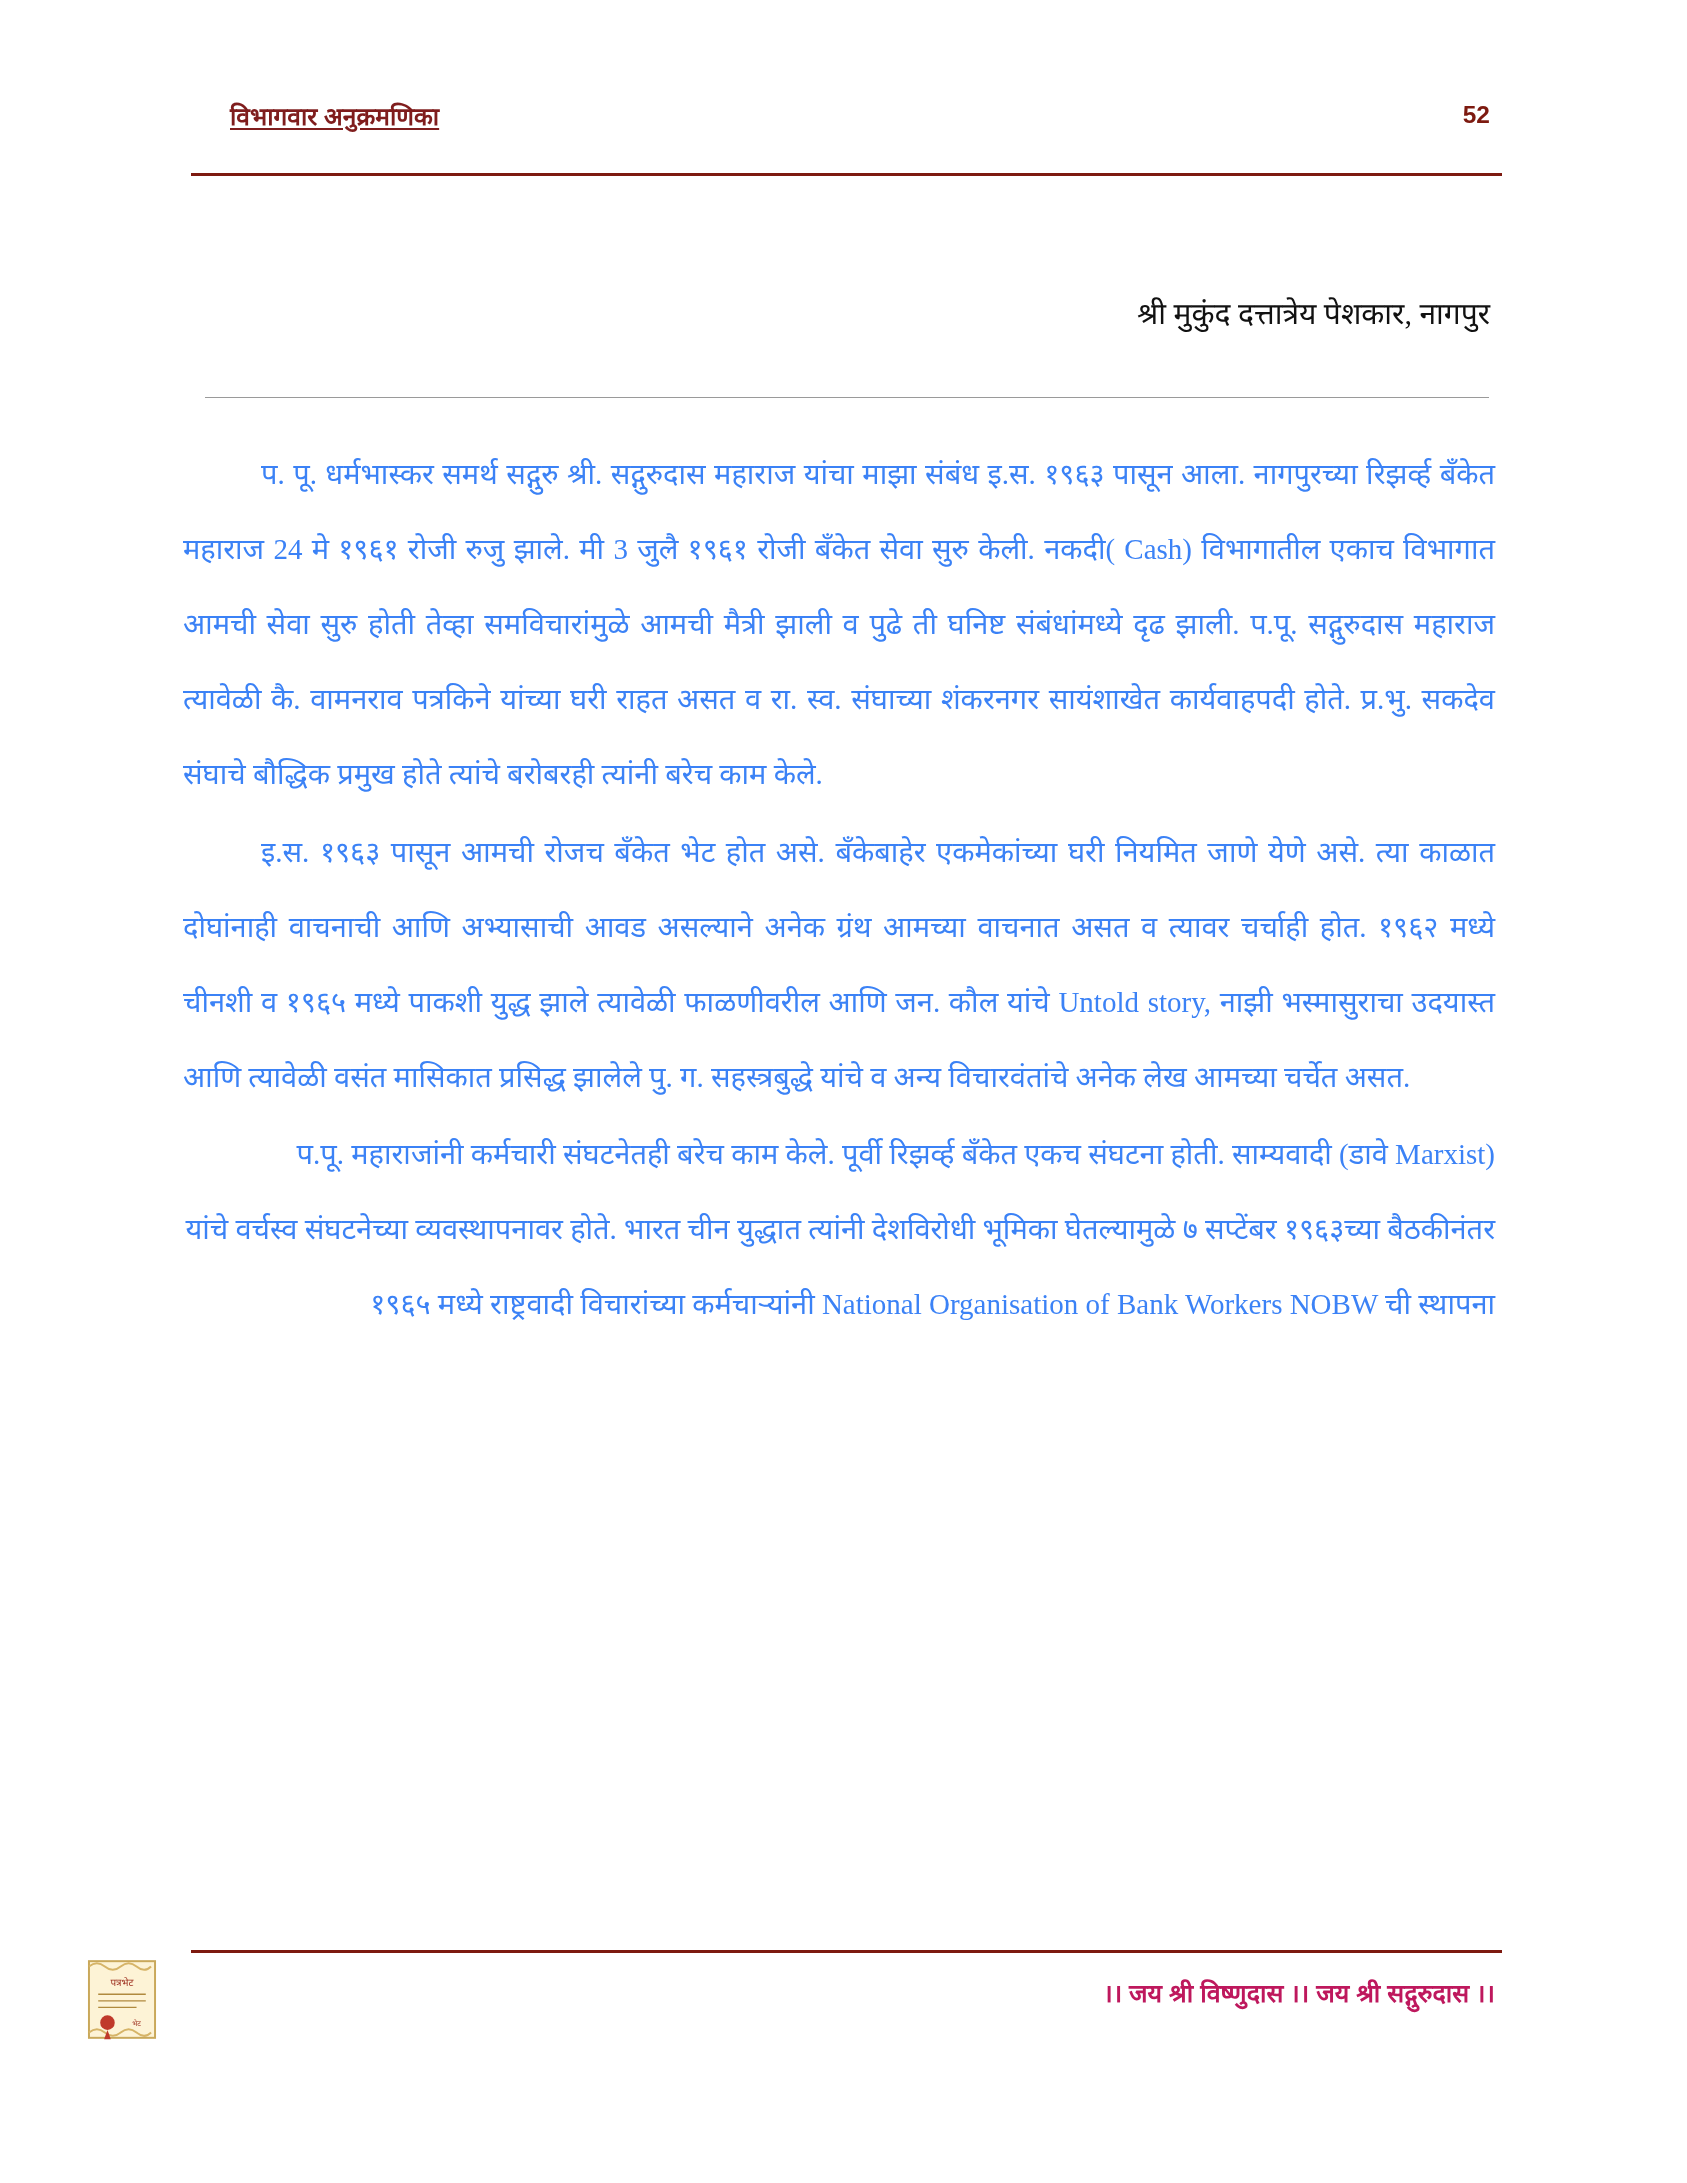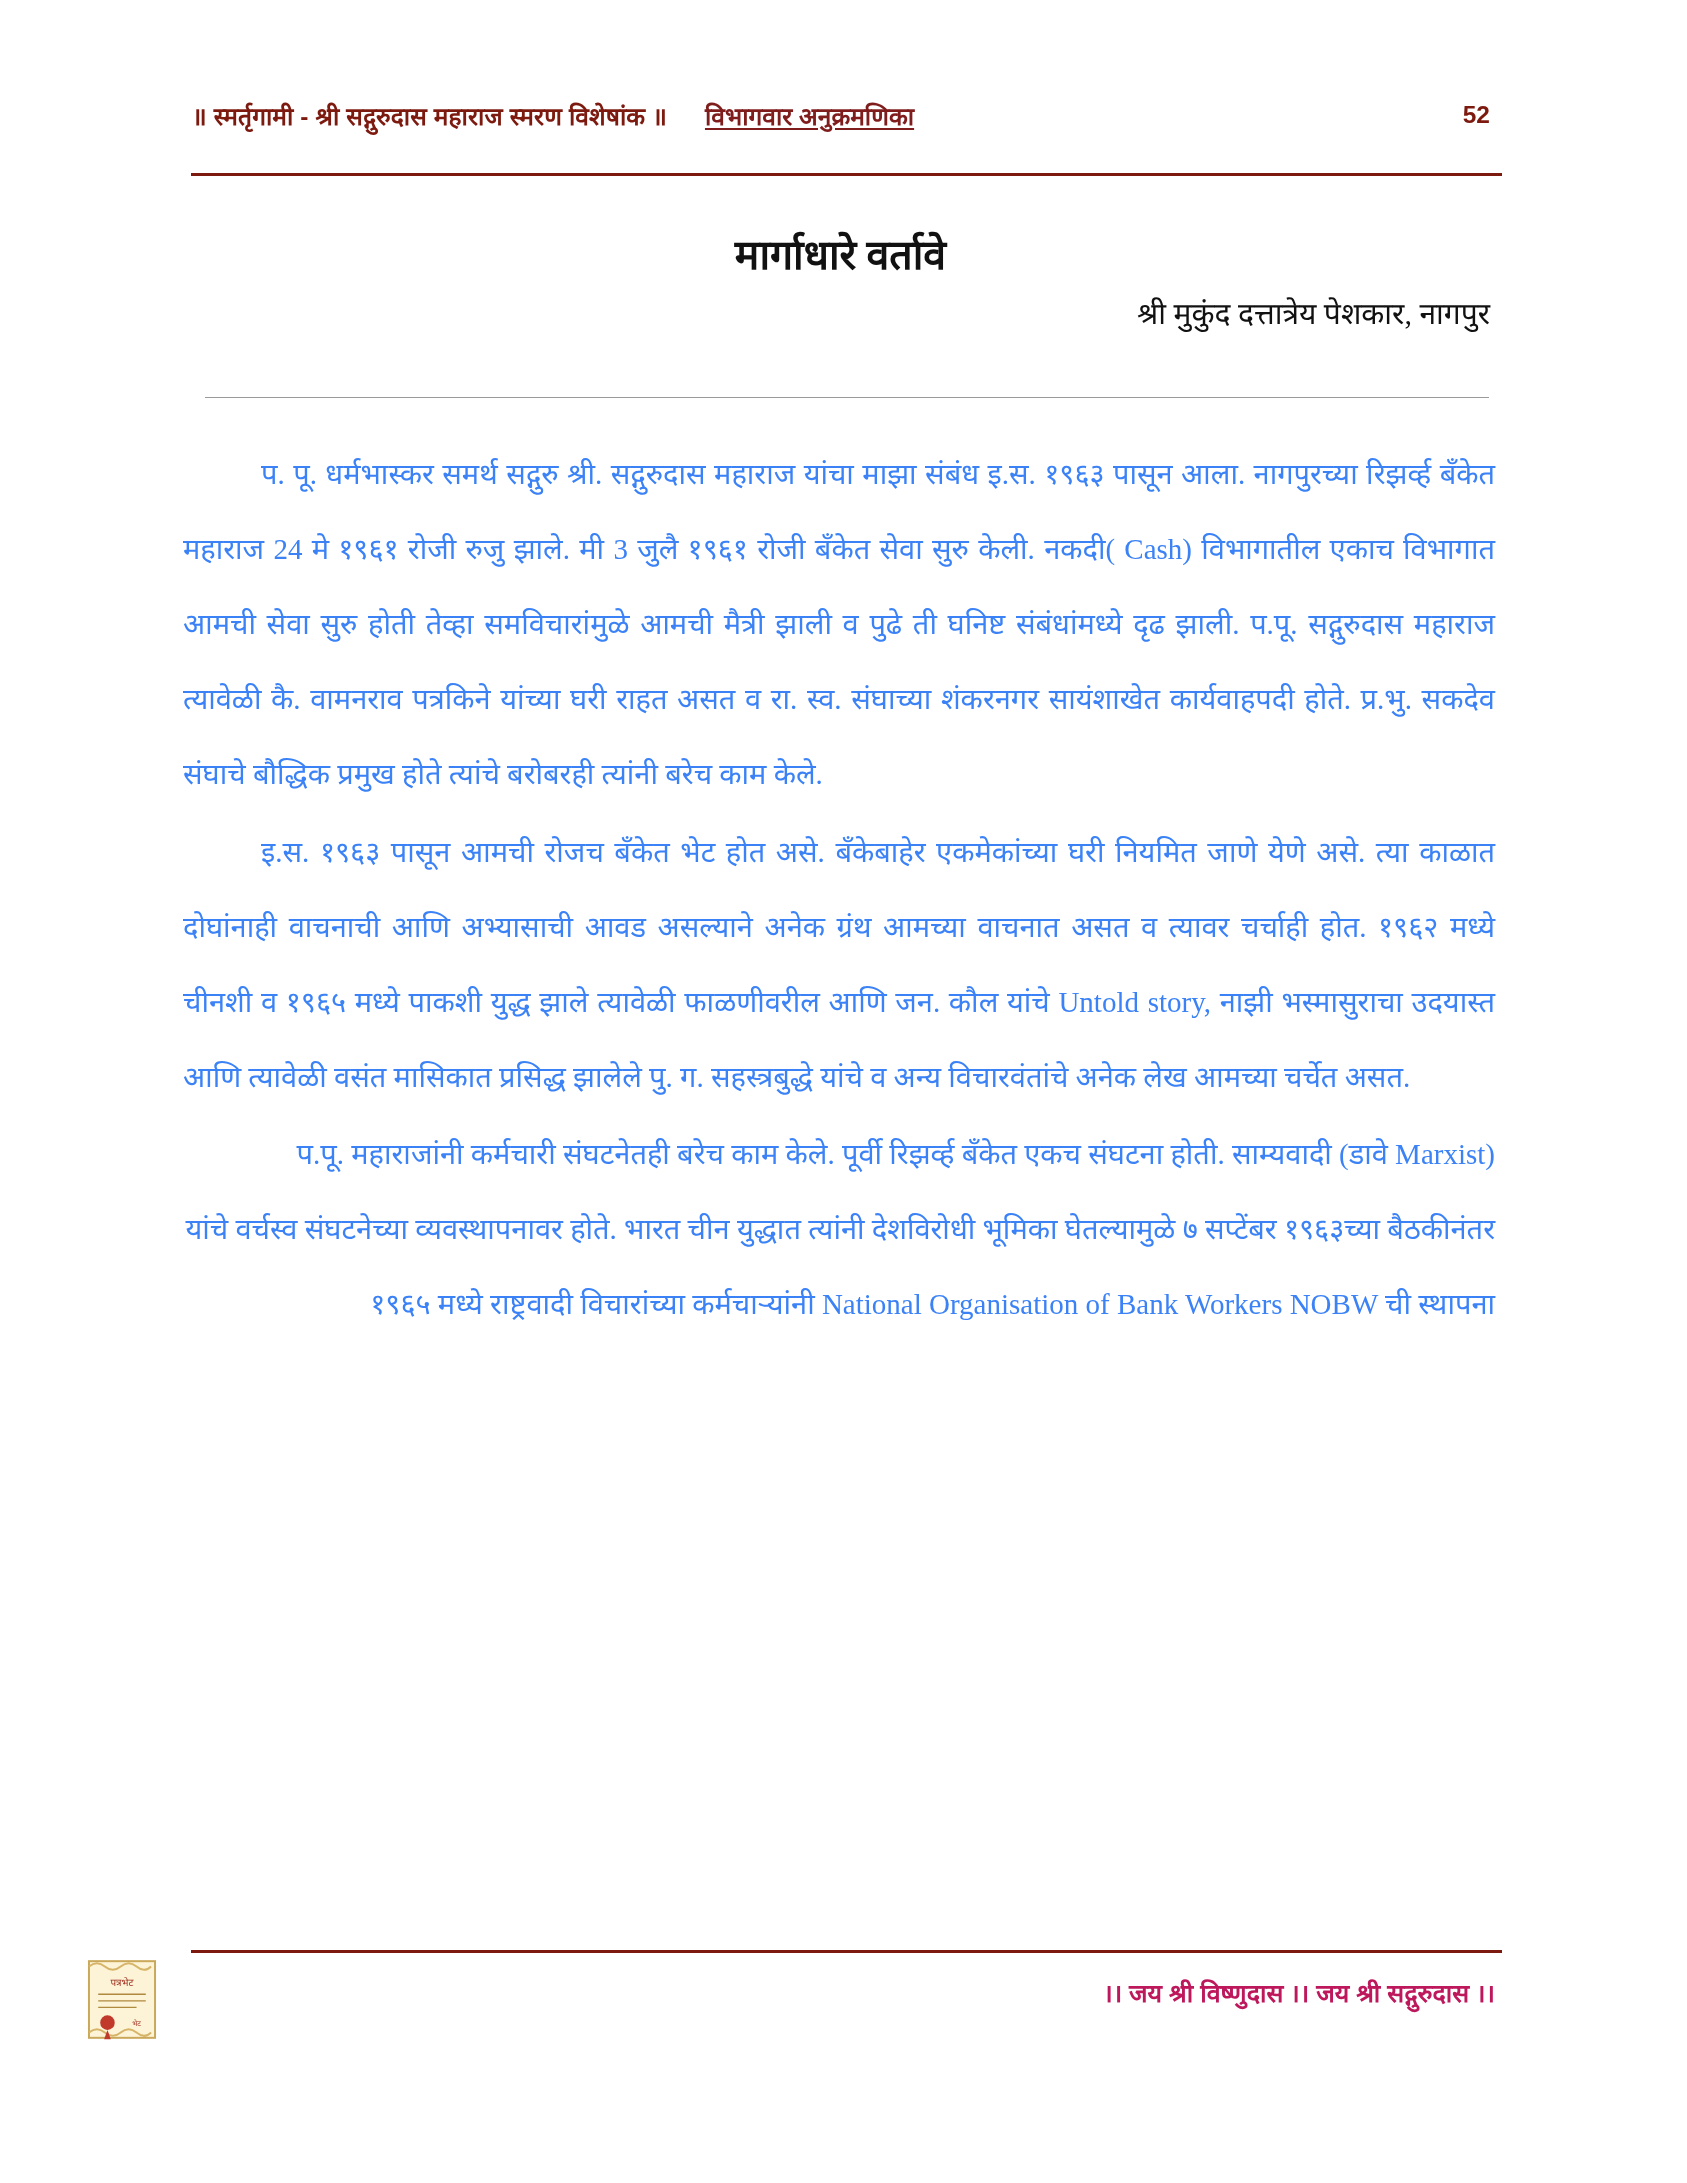--- a/index.html
+++ b/index.html
@@ -144,27 +144,25 @@
     height: 85px;
   }
   .logo svg { display: block; }
 </style>
 </head>
 <body>
 
 <div class="page">
 
   <div class="header-row">
-    <span class="hdr-title">॥ स्मर्तृगामी - श्री सद्गुरुदास महाराज स्मरण विशेषांक ॥</span>
     <a class="hdr-link">विभागवार अनुक्रमणिका</a>
     <span class="hdr-pageno">52</span>
   </div>
   <div class="rule-top"></div>
 
-  <h1 class="doc-title">मार्गाधारे वर्तावे</h1>
   <div class="doc-author">श्री मुकुंद दत्तात्रेय पेशकार, नागपुर</div>
   <div class="rule-thin"></div>
 
   <div class="body-text">
     <p class="para">प. पू. धर्मभास्कर समर्थ सद्गुरु श्री. सद्गुरुदास महाराज यांचा माझा संबंध इ.स. १९६३ पासून आला. नागपुरच्या रिझर्व्ह बँकेत महाराज 24 मे १९६१ रोजी रुजु झाले. मी 3 जुलै १९६१ रोजी बँकेत सेवा सुरु केली. नकदी( Cash) विभागातील एकाच विभागात आमची सेवा सुरु होती तेव्हा समविचारांमुळे आमची मैत्री झाली व पुढे ती घनिष्ट संबंधांमध्ये दृढ झाली. प.पू. सद्गुरुदास महाराज त्यावेळी कै. वामनराव पत्रकिने यांच्या घरी राहत असत व रा. स्व. संघाच्या शंकरनगर सायंशाखेत कार्यवाहपदी होते. प्र.भु. सकदेव संघाचे बौद्धिक प्रमुख होते त्यांचे बरोबरही त्यांनी बरेच काम केले.</p>
     <p class="para">इ.स. १९६३ पासून आमची रोजच बँकेत भेट होत असे. बँकेबाहेर एकमेकांच्या घरी नियमित जाणे येणे असे. त्या काळात दोघांनाही वाचनाची आणि अभ्यासाची आवड असल्याने अनेक ग्रंथ आमच्या वाचनात असत व त्यावर चर्चाही होत. १९६२ मध्ये चीनशी व १९६५ मध्ये पाकशी युद्ध झाले त्यावेळी फाळणीवरील आणि जन. कौल यांचे Untold story, नाझी भस्मासुराचा उदयास्त आणि त्यावेळी  वसंत मासिकात प्रसिद्ध झालेले पु. ग. सहस्त्रबुद्धे यांचे व अन्य विचारवंतांचे अनेक लेख आमच्या चर्चेत असत.</p>
     <p class="para last">प.पू. महाराजांनी  कर्मचारी संघटनेतही बरेच काम केले. पूर्वी रिझर्व्ह बँकेत एकच संघटना होती. साम्यवादी (डावे Marxist) यांचे वर्चस्व संघटनेच्या व्यवस्थापनावर होते. भारत चीन युद्धात त्यांनी देशविरोधी भूमिका घेतल्यामुळे ७ सप्टेंबर १९६३च्या बैठकीनंतर १९६५ मध्ये राष्ट्रवादी विचारांच्या कर्मचाऱ्यांनी National Organisation of Bank Workers NOBW ची स्थापना</p>
   </div>
 
   <div class="rule-bottom"></div>

